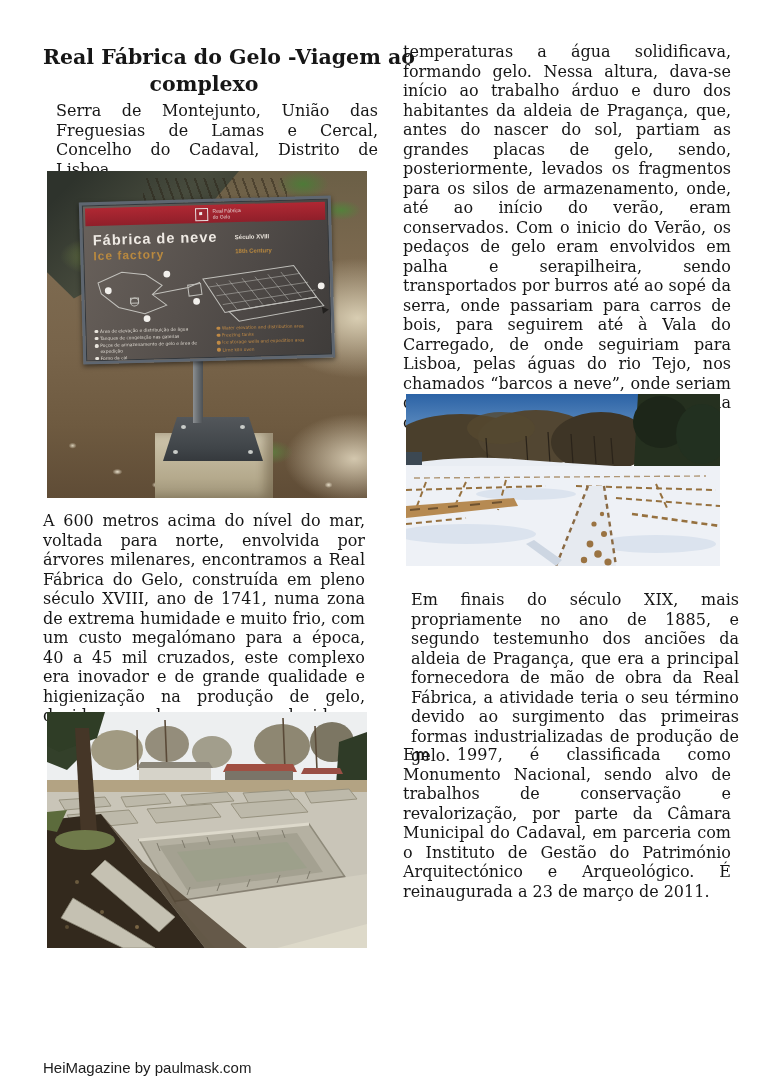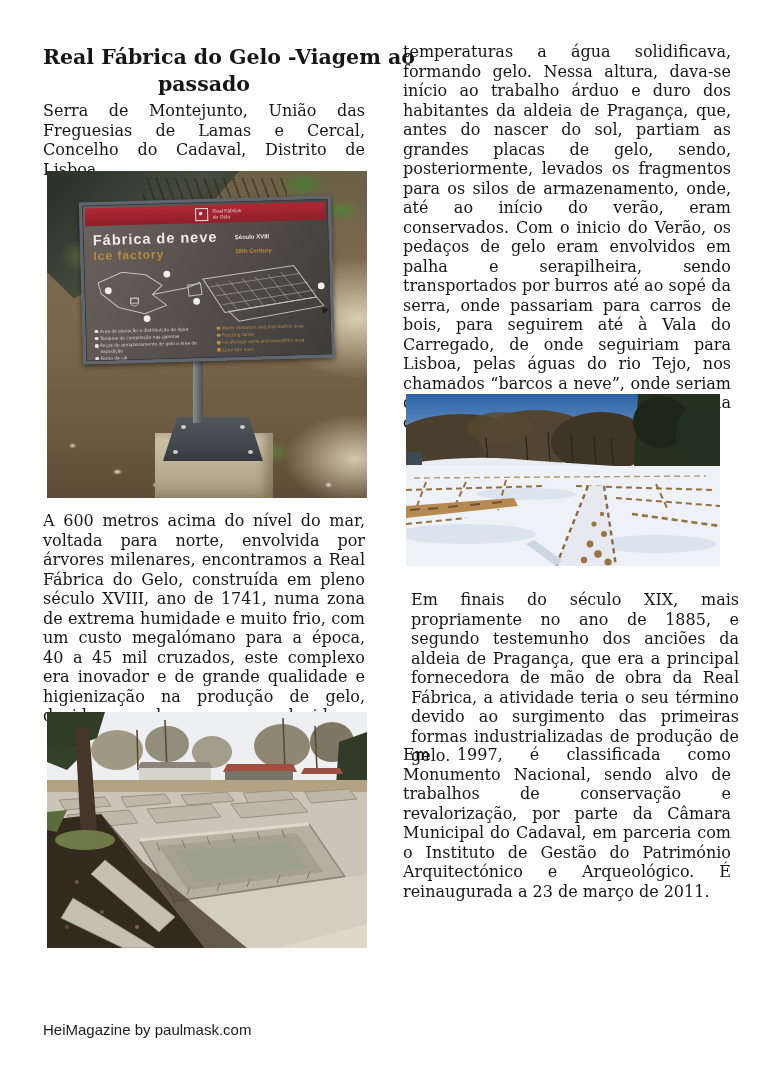--- a/index.html
+++ b/index.html
@@ -5,21 +5,21 @@
   html,body{margin:0;padding:0;background:#888;}
   .page{
     position:relative;width:768px;height:1086px;background:#ffffff;
     margin:0 auto;overflow:hidden;
     font-family:"DejaVu Serif","Liberation Serif",serif;color:#161616;
   }
   .abs{position:absolute;}
   .body-text{font-size:16px;line-height:19.5px;text-align:justify;text-justify:inter-word;}
   .title{font-weight:bold;font-size:20.5px;line-height:27px;text-align:center;}
   .title div{white-space:nowrap;}
-  .sans{font-family:"Liberation Sans","DejaVu Sans",sans-serif;}
+  .sans{font-family:"Liberation Sans","DejaVu Sans",sans-serif;margin-top:38px;}
 
   
   .photo1{
     left:47px;top:171px;width:320px;height:327px;overflow:hidden;
     background-color:#7d6a50;
     background-image:
       radial-gradient(26px 14px at 80% 4%, #4e7a38, rgba(0,0,0,0)),
       radial-gradient(20px 10px at 92% 12%, #55803c, rgba(0,0,0,0)),
       radial-gradient(22px 12px at 70% 86%, #5f7a3f, rgba(0,0,0,0)),
       radial-gradient(90px 60px at 97% 45%, #d8cdb2, rgba(0,0,0,0)),
@@ -84,21 +84,21 @@
   .baseplate{position:absolute;left:116px;top:246px;width:100px;height:44px;
     clip-path:polygon(14% 0,86% 0,100% 100%,0 100%);
     background:linear-gradient(180deg,#53575b,#404549 70%,#35393d);}
   .bolt{position:absolute;width:5px;height:4px;border-radius:50%;background:#c9ccc9;}
 
   
   .photo{overflow:hidden;}
   .photo svg{display:block;}
 
   
-  .lede{left:43px;top:101px;width:322px;}
+  .lede{left:56px;top:101px;width:322px;}
   .p-left1{left:43px;top:511px;width:322px;}
   .p-left2{left:43px;top:958px;width:322px;}
   .footer-left{left:43px;top:1021px;width:360px;font-size:15px;color:#1c1c1c;}
   .r-col{left:403px;width:328px;}
   .rp1{top:42px;}
   .photo3{left:406px;top:394px;width:314px;height:172px;}
   .rp2{top:582px;}
   .rp3{top:745px;}
   .rheading{top:888px;}
   .rp4{top:922px;}
@@ -106,21 +106,21 @@
   .title-block{left:43px;top:44px;width:322px;}
   .photo2{left:47px;top:712px;width:320px;height:236px;}
 </style>
 </head>
 <body>
 
 <div class="page">
 
   <div class="abs title-block title">
     <div>Real Fábrica do Gelo -Viagem ao</div>
-    <div>passado</div>
+    <div>complexo</div>
   </div>
 
   <p class="abs lede body-text" style="margin:0">Serra de Montejunto, União das Freguesias de Lamas e Cercal, Concelho do Cadaval, Distrito de Lisboa.</p>
 
   <div class="abs photo1 photo">
     <div class="rock"></div>
     <div class="moss1"></div>
     <div class="moss2"></div>
     <div class="twigs"></div>
 

